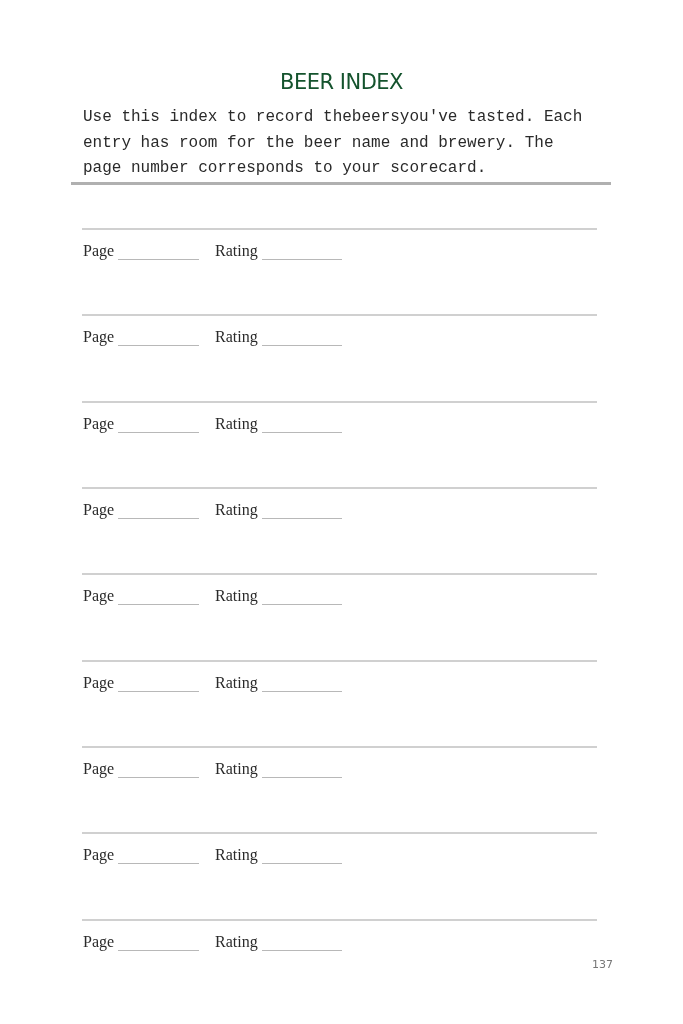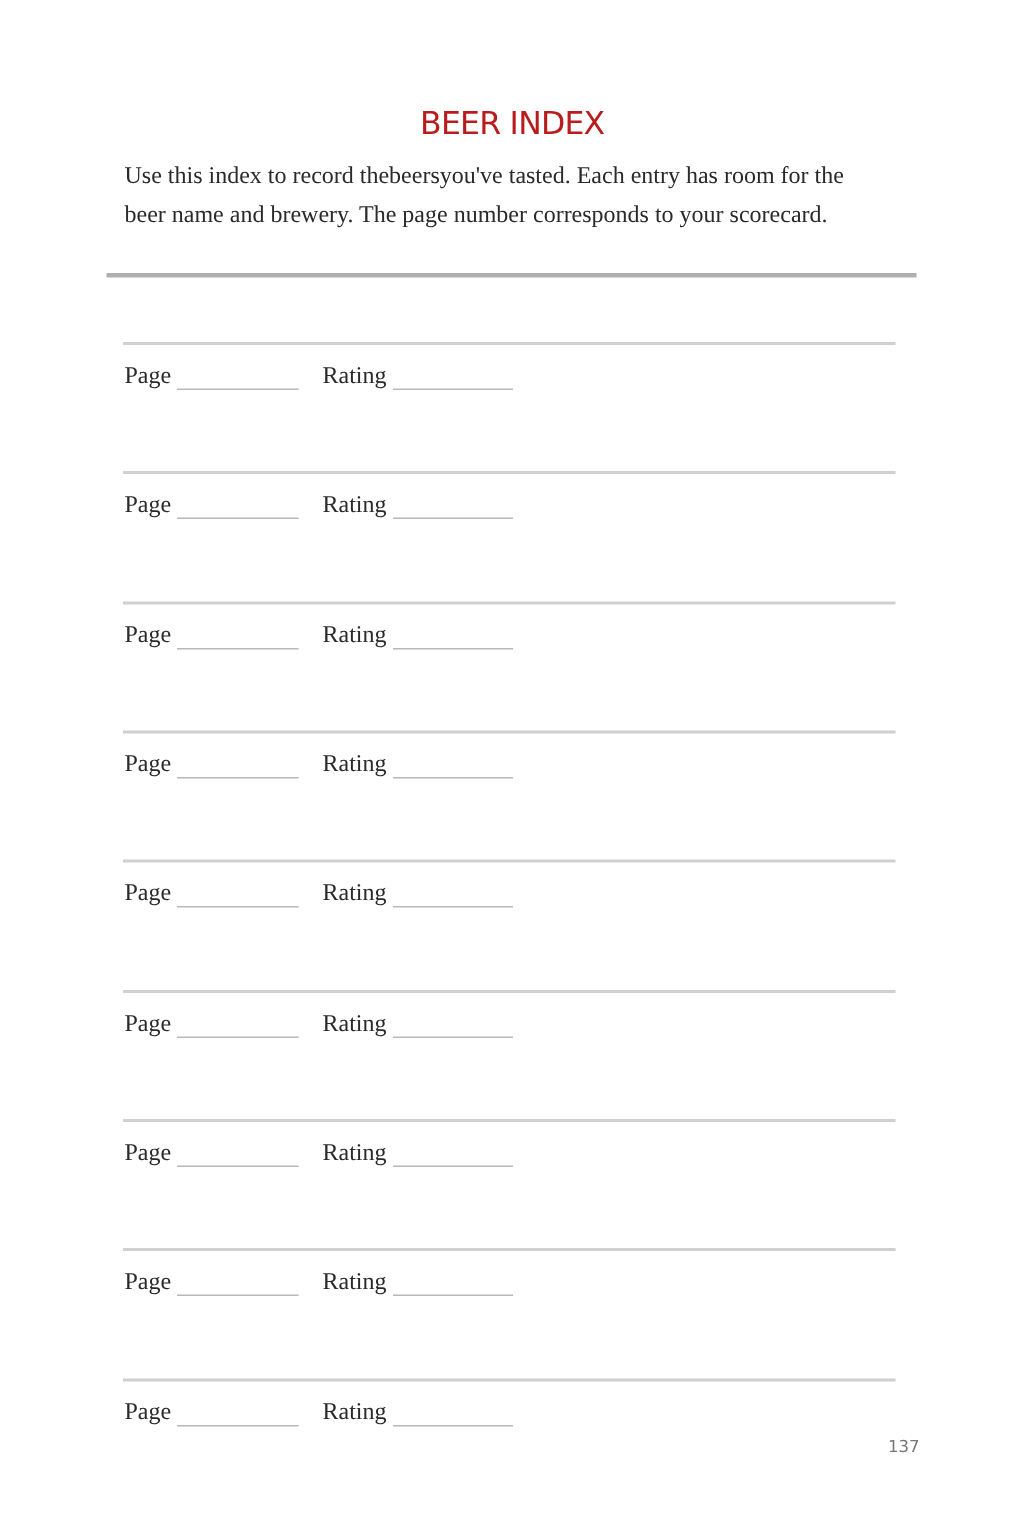--- a/index.html
+++ b/index.html
@@ -1,25 +1,25 @@
 <!DOCTYPE html>
 <html><head>
   <meta charset="utf-8">
   <style>
     html, body { margin: 0; padding: 0; background: #ffffff; }
     body { width: 683px; height: 1024px; position: relative; overflow: hidden; }
     .title {
       position: absolute; left: 0; width: 683px; top: 70px;
       text-align: center;
       font-family: "DejaVu Sans", sans-serif;
-      font-size: 21px; color: #b91c1c; letter-spacing: -0.5px;
+      font-size: 21px; color: #14532d; letter-spacing: -0.5px;
     }
     .intro {
       position: absolute; left: 83px; top: 105px; width: 510px;
-      font-family: Liberation Serif, serif;
+      font-family: Liberation Mono, monospace;
       font-size: 16px; line-height: 25.5px; color: #2a2a2a;
     }
     .header-rule {
       position: absolute; left: 71px; width: 540px; top: 182px; height: 3px;
       background: #b0b0b0;
     }
     .entry { position: absolute; left: 82px; width: 515px; height: 62px; }
     .entry .rule {
       position: absolute; left: 0; top: 0; width: 515px; height: 2px; background: #d0d0d0;
     }

